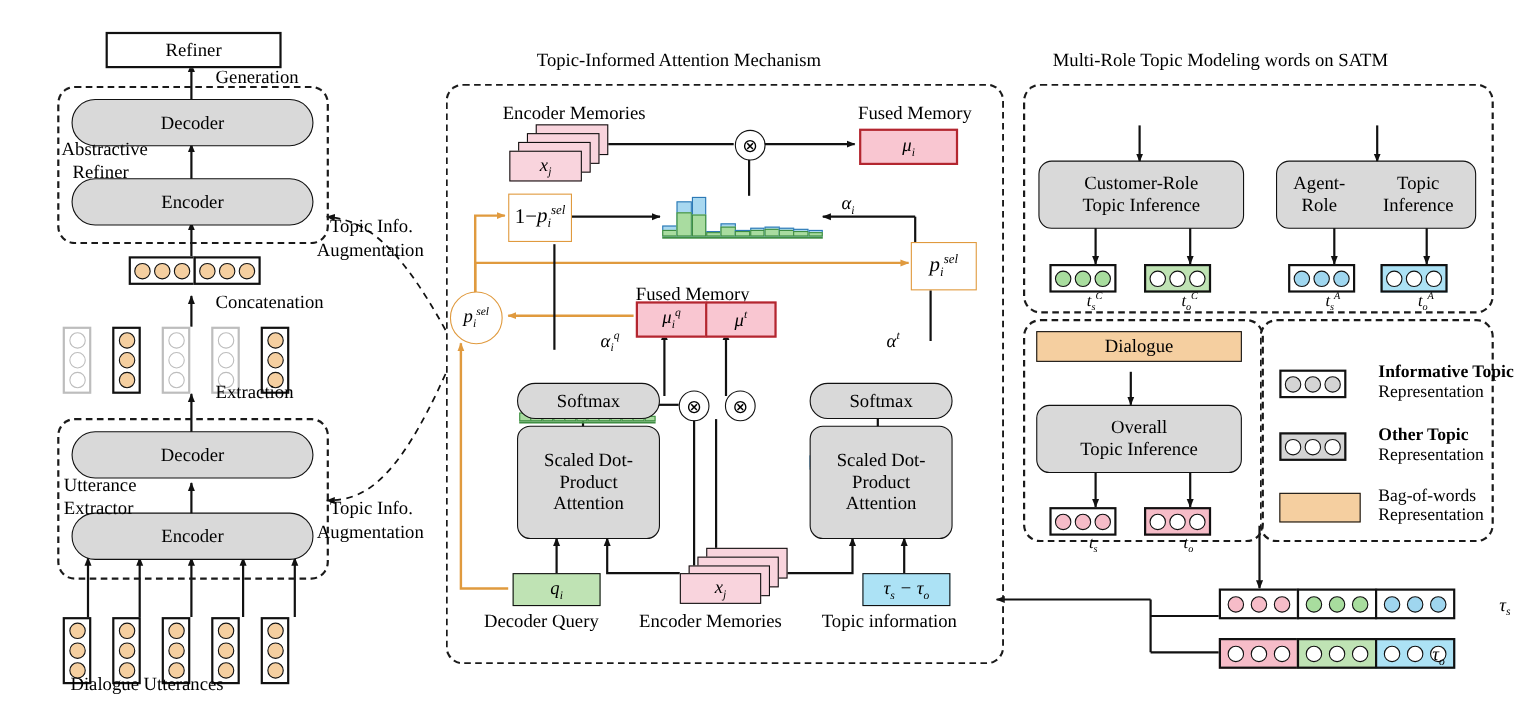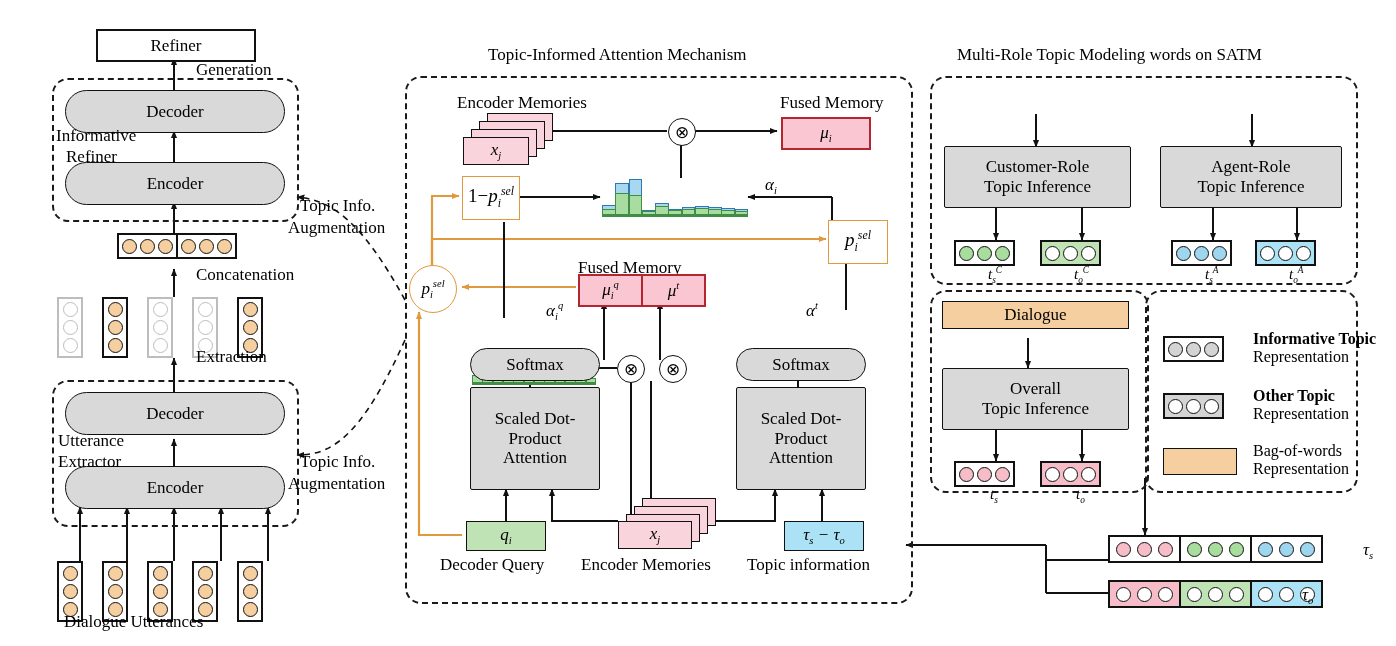--- a/index.html
+++ b/index.html
@@ -9,21 +9,21 @@
   .ctr{display:flex;align-items:center;justify-content:center;text-align:center;}
 
   
   .panel{border:2px dashed #1a1a1a;border-radius:16px;}
   .cap{font-size:17px;white-space:nowrap;}
   .lbl{font-size:17px;white-space:nowrap;}
   .lbl-sm{font-size:15px;white-space:nowrap;}
 
   .pill{background:#d9d9d9;border:1.6px solid #111;border-radius:30px;
         font-size:17px;line-height:1.12;}
-  .rrect{background:#d9d9d9;border:1.6px solid #111;border-radius:2px;
+  .rrect{background:#d9d9d9;border:1.6px solid #111;border-radius:12px;
         font-size:17px;line-height:1.15;}
   .whitebox{background:#fff;border:2px solid #111;font-size:17px;}
   .orangebox{background:#f5cfa0;border:1.6px solid #111;font-size:17px;}
 
   .pinkcard{background:#f9d4dd;border:1.8px solid #111;}
   .fused{background:#f9c6d1;border:2px solid #b3262f;font-size:17px;}
   .greenbox{background:#bfe3b4;border:1.8px solid #111;font-size:17px;}
   .bluebox{background:#ace2f5;border:1.8px solid #111;font-size:17px;}
 
   .gatebox{background:#fff;border:1.8px solid #e09a3e;font-size:19px;}
@@ -165,21 +165,21 @@
     <path d="M920 545 L1046 545" fill="none" stroke="#111" stroke-width="0"></path>
   </svg>
 
   <div class="abs whitebox ctr" style="left:96px;top:29px;width:156px;height:29px;">Refiner</div>
 
   <div class="abs lbl" style="left:196px;top:60px;">Generation</div>
 
   <div class="abs panel" style="left:52px;top:78px;width:243px;height:140px;"></div>
   <div class="abs pill ctr" style="left:65px;top:90px;width:218px;height:41px;">Decoder</div>
   <div class="abs pill ctr" style="left:65px;top:162px;width:218px;height:41px;">Encoder</div>
-  <div class="abs lbl" style="left:56px;top:126px;">Informative</div>
+  <div class="abs lbl" style="left:56px;top:126px;">Abstractive</div>
   <div class="abs lbl" style="left:66px;top:147px;">Refiner</div>
 
   <div class="abs lbl" style="left:300px;top:196px;">Topic Info.</div>
   <div class="abs lbl" style="left:288px;top:218px;">Augmentation</div>
 
   <div class="abs" id="concat-row" style="left:117px;top:233px;display:flex;gap:0;">
       <div class="trow" style="height: 26px;">
         <div class="dot orange"></div>
         <div class="dot orange"></div>
         <div class="dot orange"></div>
@@ -397,21 +397,21 @@
   <div class="abs lbl" style="left:747px;top:555px;">Topic information</div>
 
   <div class="abs cap" style="left:957px;top:45px;">Multi-Role Topic Modeling words on SATM</div>
   <div class="abs panel" style="left:930px;top:76px;width:424px;height:205px;"></div>
 
 
   <div class="abs rrect ctr" style="left:944px;top:146px;width:185px;height:60px;flex-direction:column;">
     <div>Customer-Role</div>
     <div>Topic Inference</div>
   </div>
-  <div class="abs rrect ctr" style="left:1160px;top:146px;width:180px;height:60px;flex-direction:column;">
+  <div class="abs rrect ctr" style="left:1160px;top:146px;width:180px;height:60px;flex-direction:row;">
     <div>Agent-Role</div>
     <div>Topic Inference</div>
   </div>
 
   <div class="abs" id="tsC" style="left:954px;top:240px;">
       <div class="trow" style="height: 26px;">
         <div class="dot green"></div>
         <div class="dot green"></div>
         <div class="dot green"></div>
       </div>

